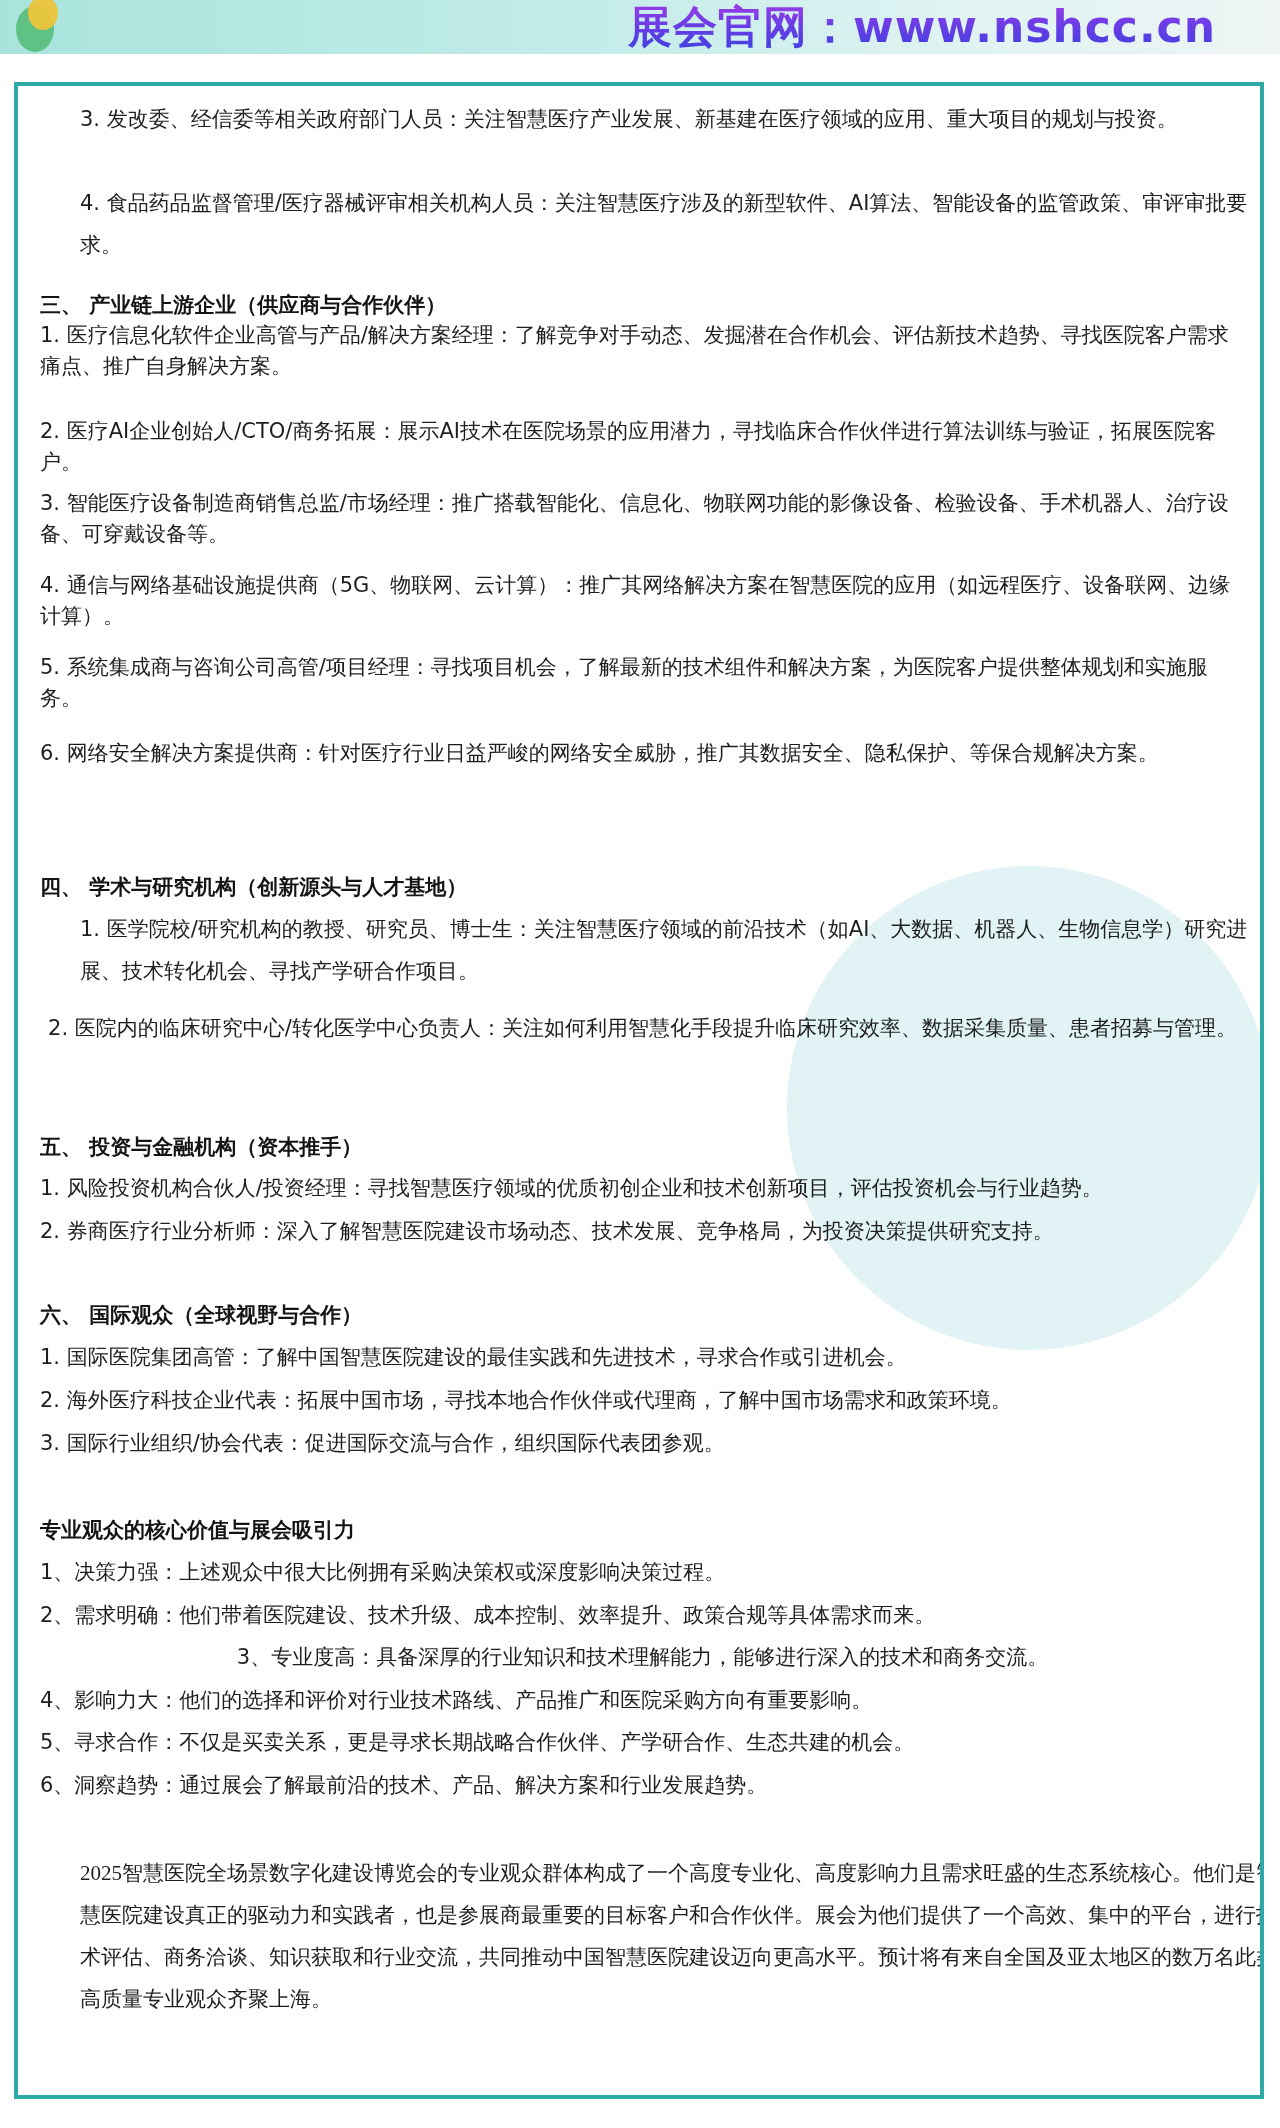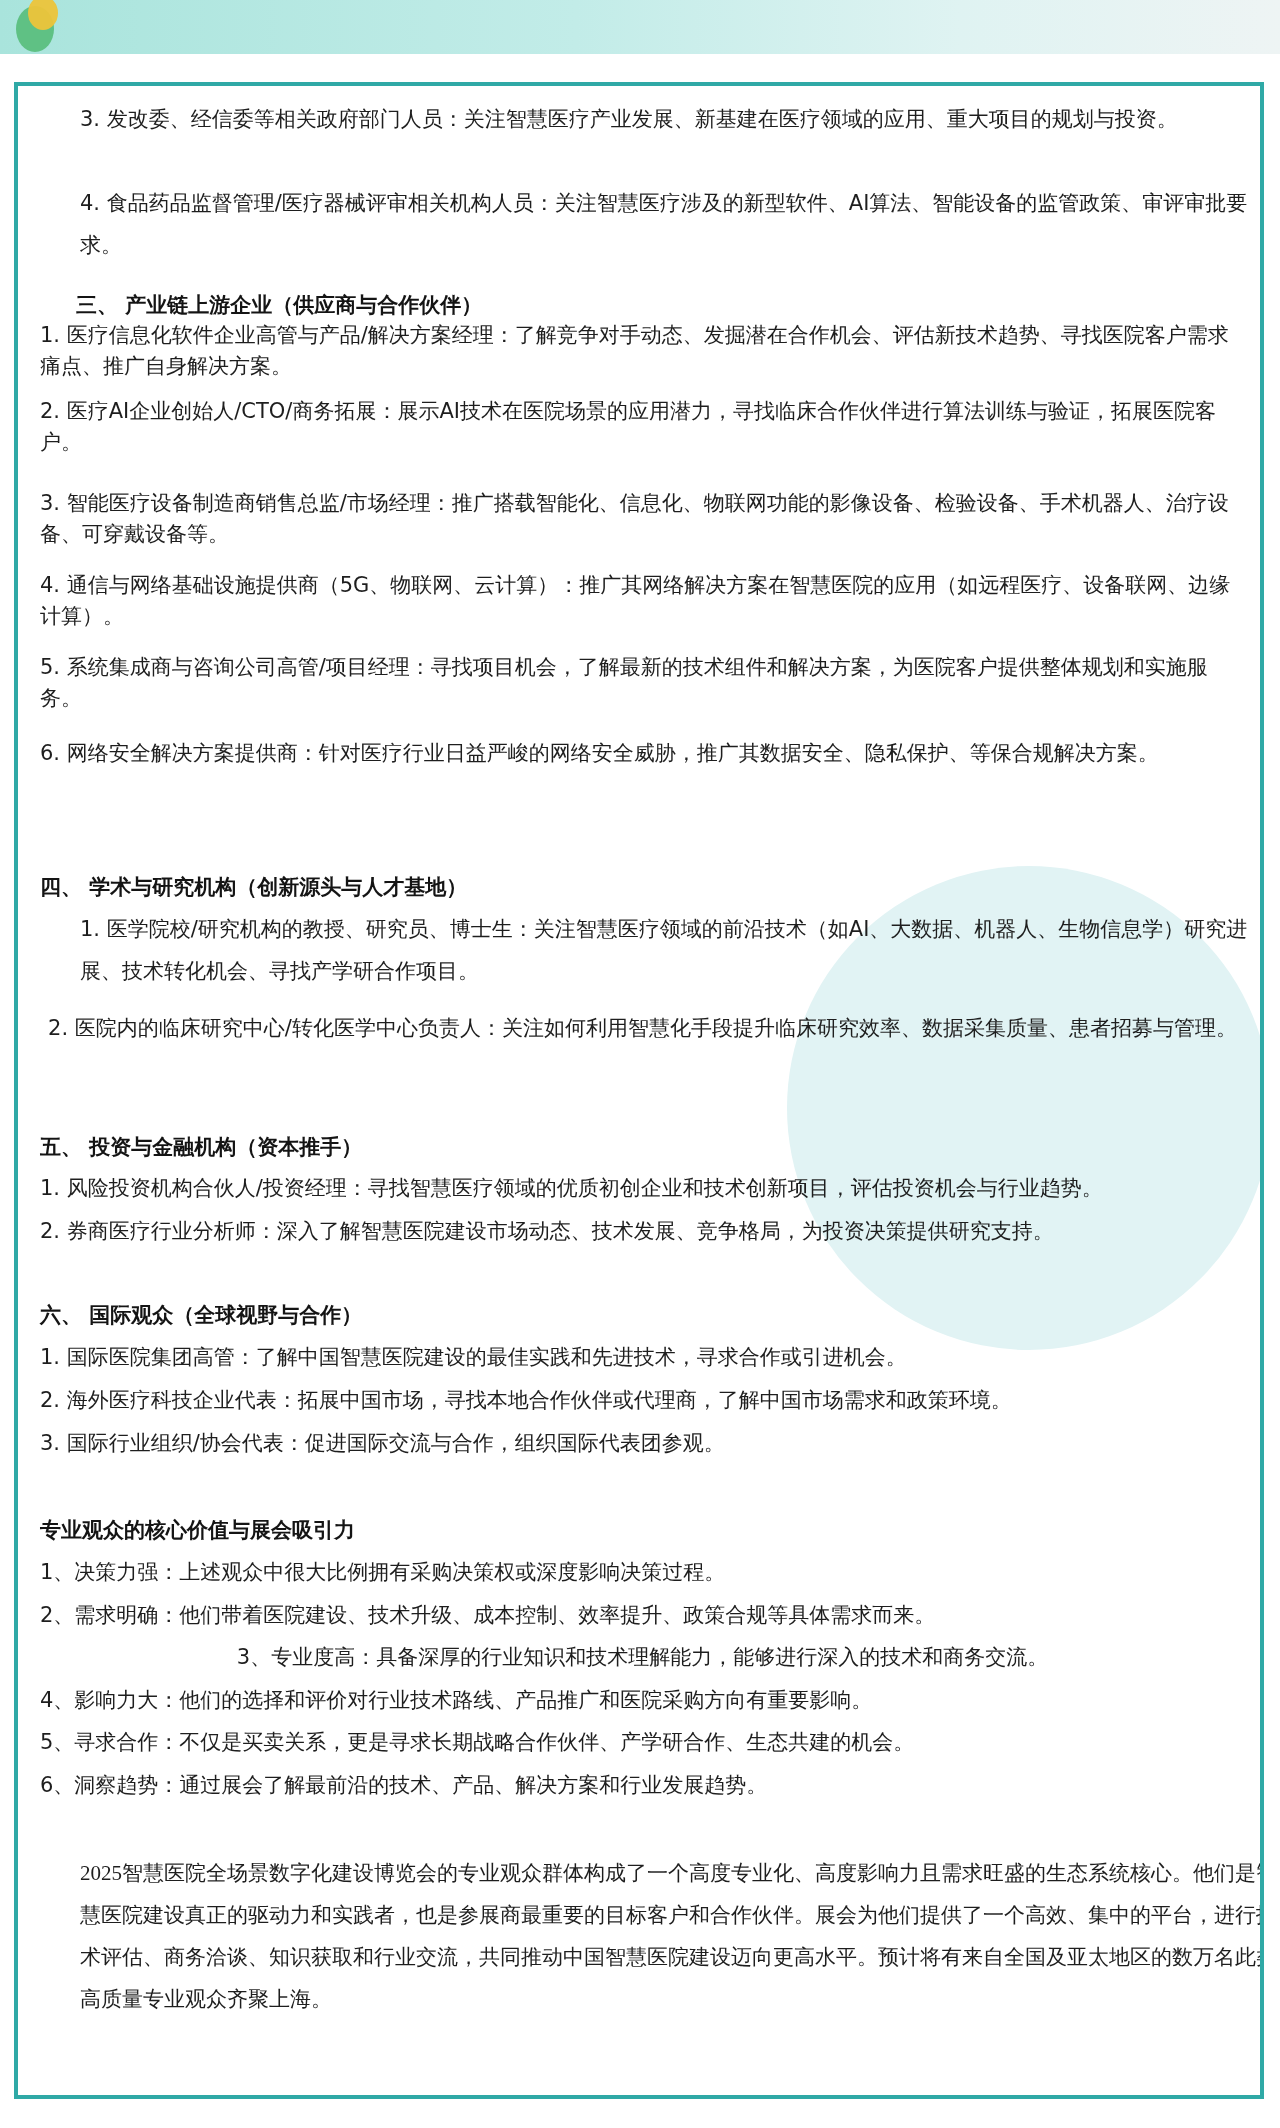--- a/index.html
+++ b/index.html
@@ -65,33 +65,34 @@
 </head>
 <body>
 
 <div class="page">
 
   <div class="header">
     <div class="logo">
       <div class="green"></div>
       <div class="yellow"></div>
     </div>
+    <div class="site-title">展会官网：www.nshcc.cn</div>
   </div>
 
   <div class="content-box">
     <div class="deco-circle"></div>
 
     <div class="text-layer">
 
       <div class="p tall" style="top:12px;">3. 发改委、经信委等相关政府部门人员：关注智慧医疗产业发展、新基建在医疗领域的应用、重大项目的规划与投资。</div>
       <div class="p tall" style="top:96px;">4. 食品药品监督管理/医疗器械评审相关机构人员：关注智慧医疗涉及的新型软件、AI算法、智能设备的监管政策、审评审批要求。</div>
 
-      <div class="h" style="top:204px;margin-left:36px;">三、 产业链上游企业（供应商与合作伙伴）</div>
+      <div class="h" style="top:204px;">三、 产业链上游企业（供应商与合作伙伴）</div>
       <div class="p med" style="top:234px;">1. 医疗信息化软件企业高管与产品/解决方案经理：了解竞争对手动态、发掘潜在合作机会、评估新技术趋势、寻找医院客户需求痛点、推广自身解决方案。</div>
-      <div class="p med" style="top:310px;">2. 医疗AI企业创始人/CTO/商务拓展：展示AI技术在医院场景的应用潜力，寻找临床合作伙伴进行算法训练与验证，拓展医院客户。</div>
+      <div class="p med" style="top:330px;">2. 医疗AI企业创始人/CTO/商务拓展：展示AI技术在医院场景的应用潜力，寻找临床合作伙伴进行算法训练与验证，拓展医院客户。</div>
       <div class="p med" style="top:402px;">3. 智能医疗设备制造商销售总监/市场经理：推广搭载智能化、信息化、物联网功能的影像设备、检验设备、手术机器人、治疗设备、可穿戴设备等。</div>
       <div class="p med" style="top:484px;">4. 通信与网络基础设施提供商（5G、物联网、云计算）：推广其网络解决方案在智慧医院的应用（如远程医疗、设备联网、边缘计算）。</div>
       <div class="p med" style="top:566px;">5. 系统集成商与咨询公司高管/项目经理：寻找项目机会，了解最新的技术组件和解决方案，为医院客户提供整体规划和实施服务。</div>
       <div class="p med" style="top:652px;">6. 网络安全解决方案提供商：针对医疗行业日益严峻的网络安全威胁，推广其数据安全、隐私保护、等保合规解决方案。</div>
 
       <div class="h" style="top:786px;">四、 学术与研究机构（创新源头与人才基地）</div>
       <div class="p tall" style="top:822px;">1. 医学院校/研究机构的教授、研究员、博士生：关注智慧医疗领域的前沿技术（如AI、大数据、机器人、生物信息学）研究进展、技术转化机会、寻找产学研合作项目。</div>
       <div class="p med" style="top:927px;text-align:center;">2. 医院内的临床研究中心/转化医学中心负责人：关注如何利用智慧化手段提升临床研究效率、数据采集质量、患者招募与管理。</div>
 
       <div class="h" style="top:1046px;">五、 投资与金融机构（资本推手）</div>

